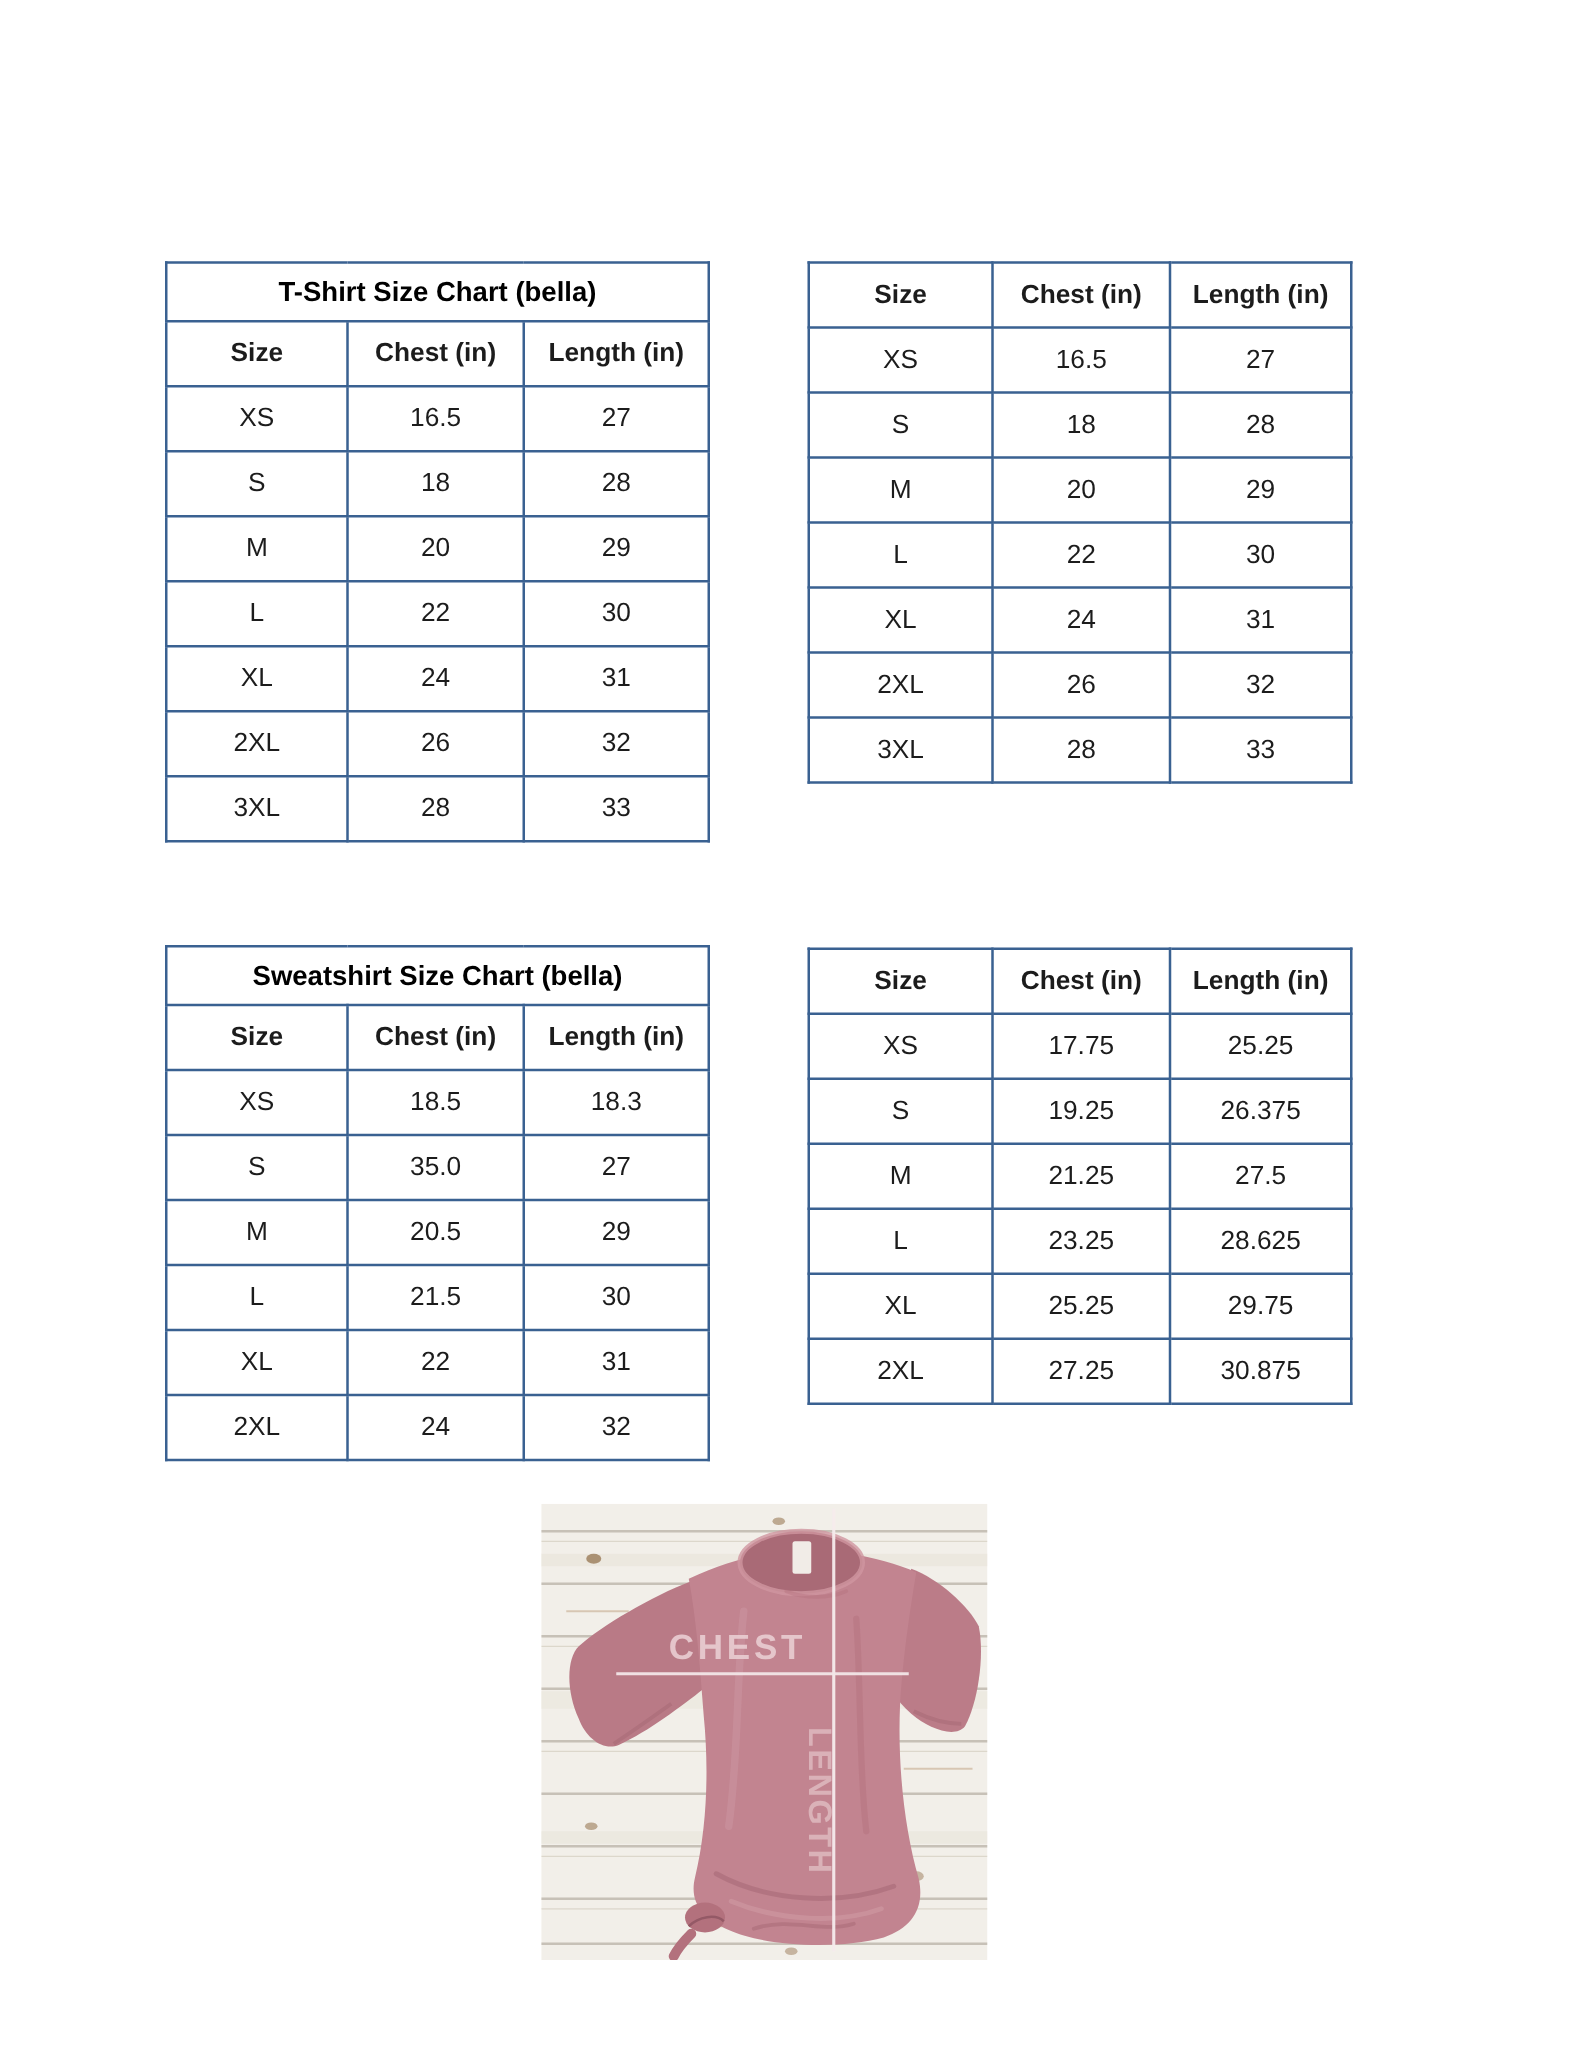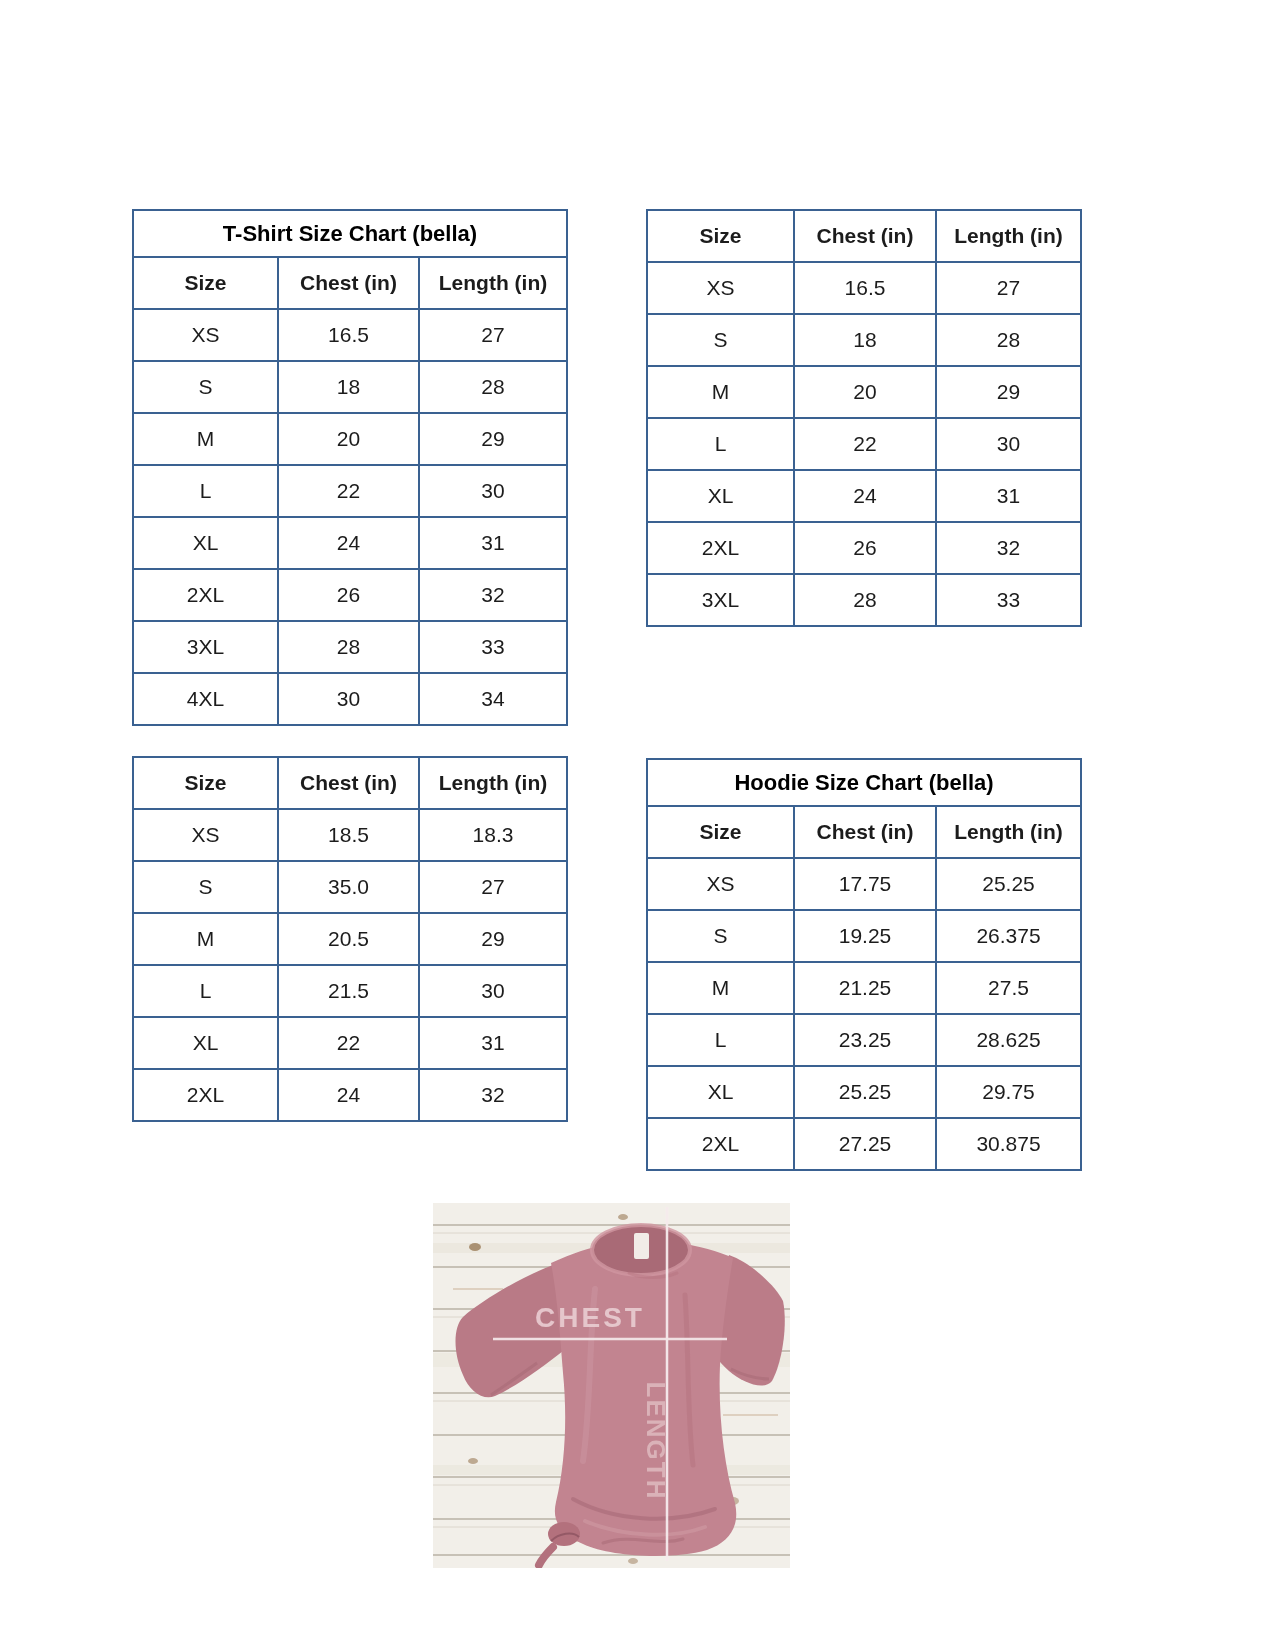--- a/index.html
+++ b/index.html
@@ -101,25 +101,20 @@
         <tr>
           <td>2XL</td>
           <td>26</td>
           <td>32</td>
         </tr>
         <tr>
           <td>3XL</td>
           <td>28</td>
           <td>33</td>
         </tr>
-        <tr>
-          <td>4XL</td>
-          <td>30</td>
-          <td>34</td>
-        </tr>
       </tbody>
   </table>
 
   <table class="size-table" id="t-longsleeve">
     <colgroup>
         <col style="width:147px">
         <col style="width:142px">
         <col style="width:145px">
       </colgroup>
     <thead>
@@ -168,20 +163,23 @@
       </tbody>
   </table>
 
   <table class="size-table" id="t-sweatshirt">
     <colgroup>
         <col style="width:145px">
         <col style="width:141px">
         <col style="width:148px">
       </colgroup>
     <thead>
+      <tr>
+        <th class="title" colspan="3">Sweatshirt Size Chart (bella)</th>
+      </tr>
       <tr class="cols">
         <th>Size</th>
         <th>Chest (in)</th>
         <th>Length (in)</th>
       </tr>
     </thead>
     <tbody>
         <tr>
           <td>XS</td>
           <td>18.5</td>
@@ -215,23 +213,20 @@
       </tbody>
   </table>
 
   <table class="size-table" id="t-hoodie">
     <colgroup>
         <col style="width:147px">
         <col style="width:142px">
         <col style="width:145px">
       </colgroup>
     <thead>
-      <tr>
-        <th class="title" colspan="3">Hoodie Size Chart (bella)</th>
-      </tr>
       <tr class="cols">
         <th>Size</th>
         <th>Chest (in)</th>
         <th>Length (in)</th>
       </tr>
     </thead>
     <tbody>
         <tr>
           <td>XS</td>
           <td>17.75</td>

